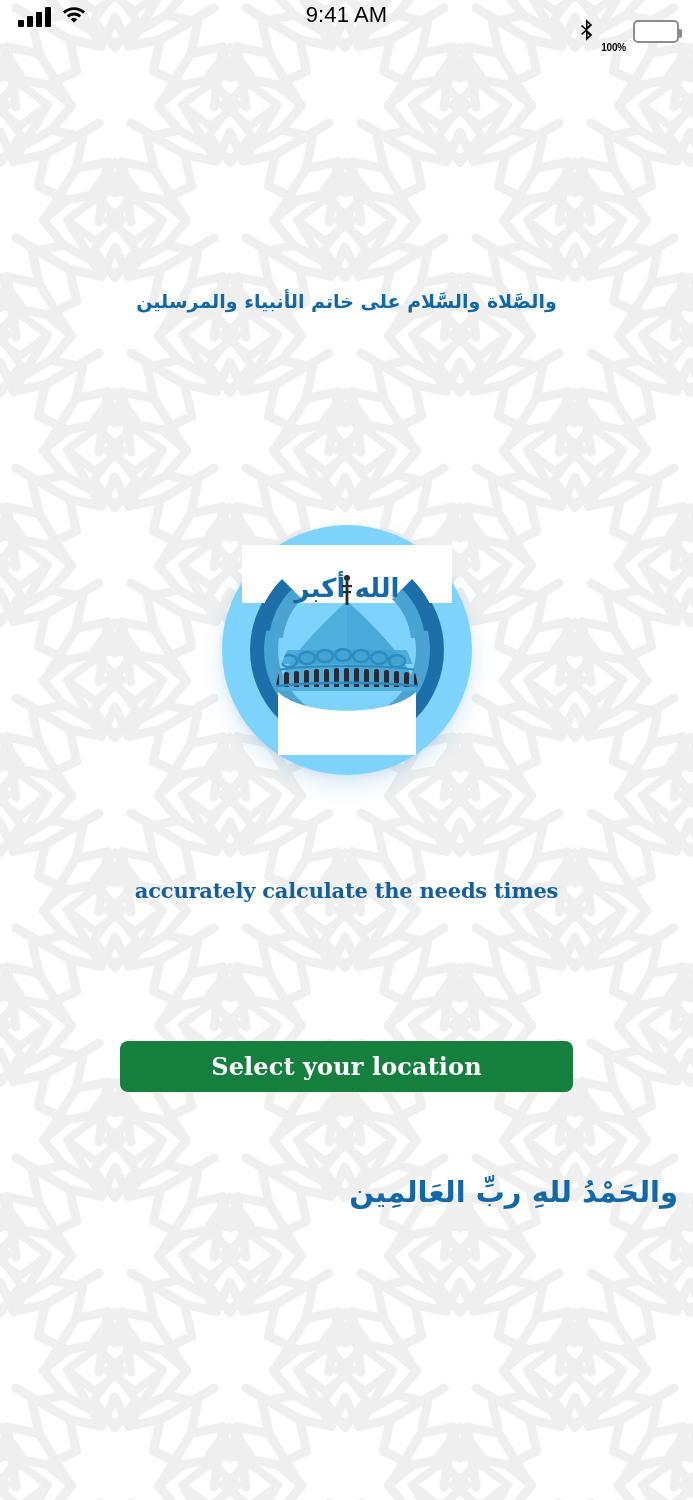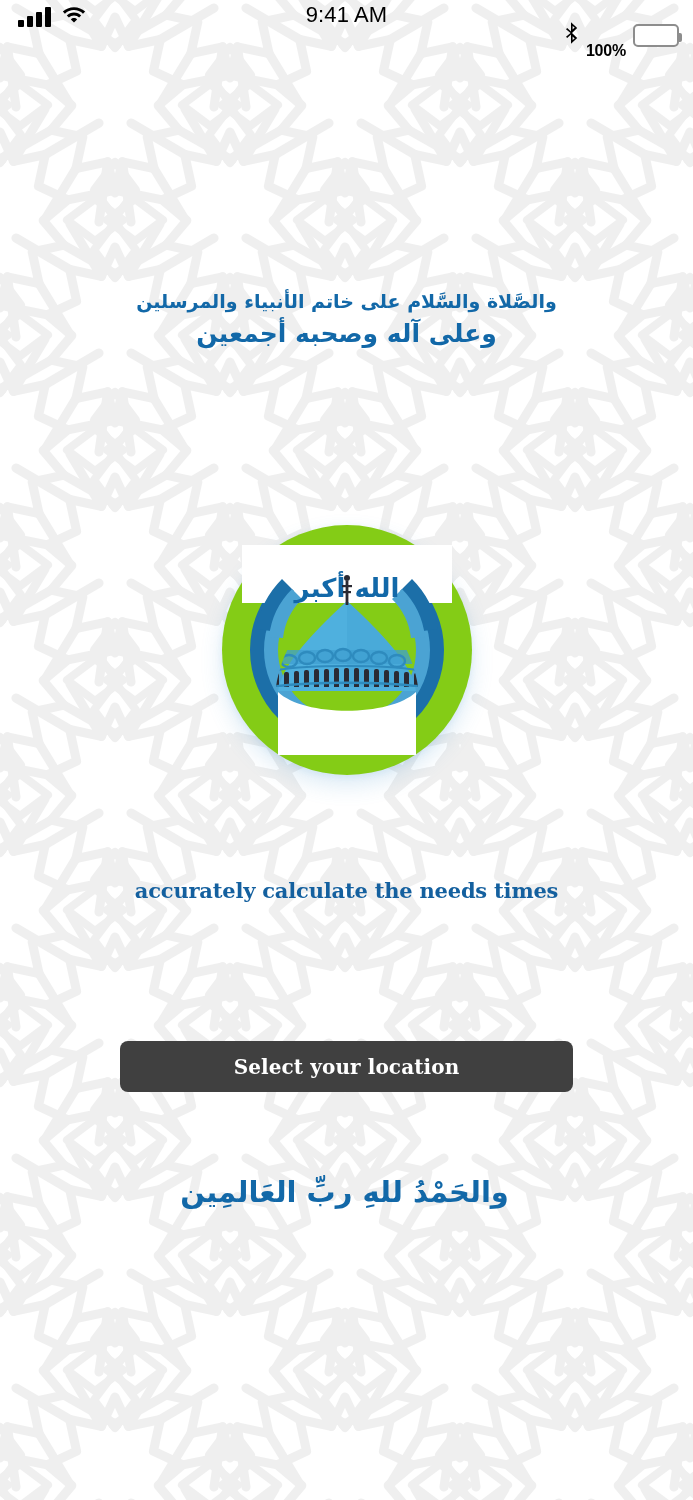--- a/index.html
+++ b/index.html
@@ -78,21 +78,21 @@
     font-family: "Liberation Sans", sans-serif;
   }
   #status-right {
     position: absolute;
     right: 14px; top: 2px;
     display: flex;
     align-items: center;
     gap: 7px;
   }
   #battery-percent {
-    font-size: 16px;
+    font-size: 10px;
     font-weight: 700;
     color: #000;
     position: relative;
     top: -8px;
     letter-spacing: -0.2px;
     margin-top: 48px;
   }
   #battery-icon {
     position: relative;
     width: 46px;
@@ -162,21 +162,21 @@
 
   
   #app-logo {
     position: absolute;
     top: 525px;
     left: 50%;
     transform: translateX(-50%);
     width: 250px;
     height: 250px;
     border-radius: 50%;
-    background: #84cc16;
+    background: #7dd3fc;
     box-shadow: 0 10px 22px rgba(70, 150, 205, 0.20),
                 0 2px 6px rgba(70, 150, 205, 0.10);
     display: flex;
     align-items: center;
     justify-content: center;
   }
 
   
   #permission-text {
     position: absolute;
@@ -194,41 +194,41 @@
   }
   #permission-text .line { display: block; }
 
   
   #select-location-button {
     position: absolute;
     top: 1041px;
     left: 120px;
     width: 453px;
     height: 51px;
-    background: #404040;
+    background: #15803d;
     border: none;
     border-radius: 8px;
     color: #ffffff;
     font-family: "DejaVu Serif", serif;
     font-weight: 700;
-    font-size: 20px;
+    font-size: 24px;
     letter-spacing: 0.1px;
     cursor: pointer;
     display: flex;
     align-items: center;
     justify-content: center;
     padding: 0;
   }
 
   
   #hamdala-block {
     position: absolute;
     top: 1178px;
-    left: 0; right: 4px;
-    text-align: center;
+    left: 0; right: 15px;
+    text-align: right;
     user-select: none;
   }
   #hamdala-line {
     font-size: 29px;
     letter-spacing: -1px;
   }
 </style>
 </head>
 <body>
 
@@ -308,21 +308,20 @@
         <span class="fill"></span>
         <span class="cap"></span>
       </span>
     </div>
   </div>
 
   <div id="content">
 
     <div id="basmala-block">
       <div id="salawat-line-1" class="calligraphy">والصَّلاة والسَّلام على خاتم الأنبياء والمرسلين</div>
-      <div id="salawat-line-2" class="calligraphy">وعلى آله وصحبه أجمعين</div>
     </div>
 
     <div id="app-logo">
       <svg width="210" height="210" viewBox="0 0 210 210" xmlns="http://www.w3.org/2000/svg">
         <defs>
           <clipPath id="ringClip">
             <rect x="0" y="0" width="210" height="210"></rect>
           </clipPath>
           <clipPath id="domeClip">
             <path d="M105 22 C 150 70, 172 110, 176 142 L34 142 C38 110, 60 70, 105 22 Z"></path>

